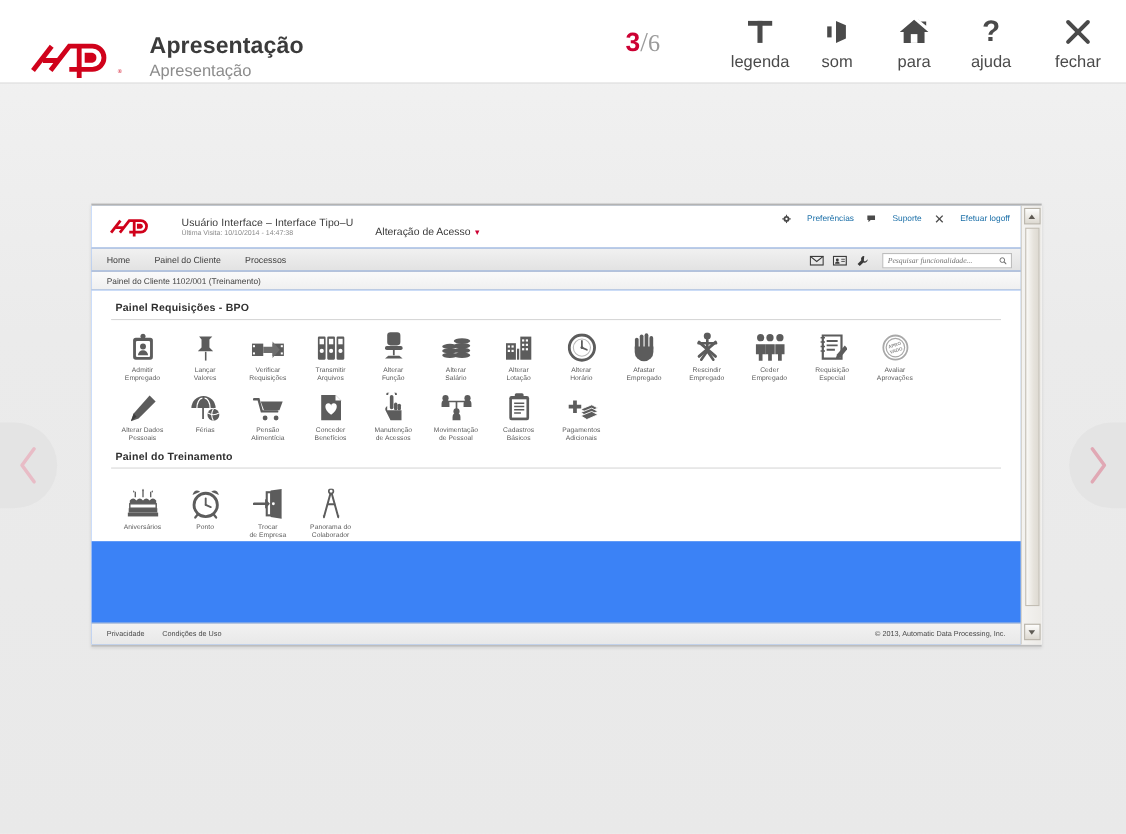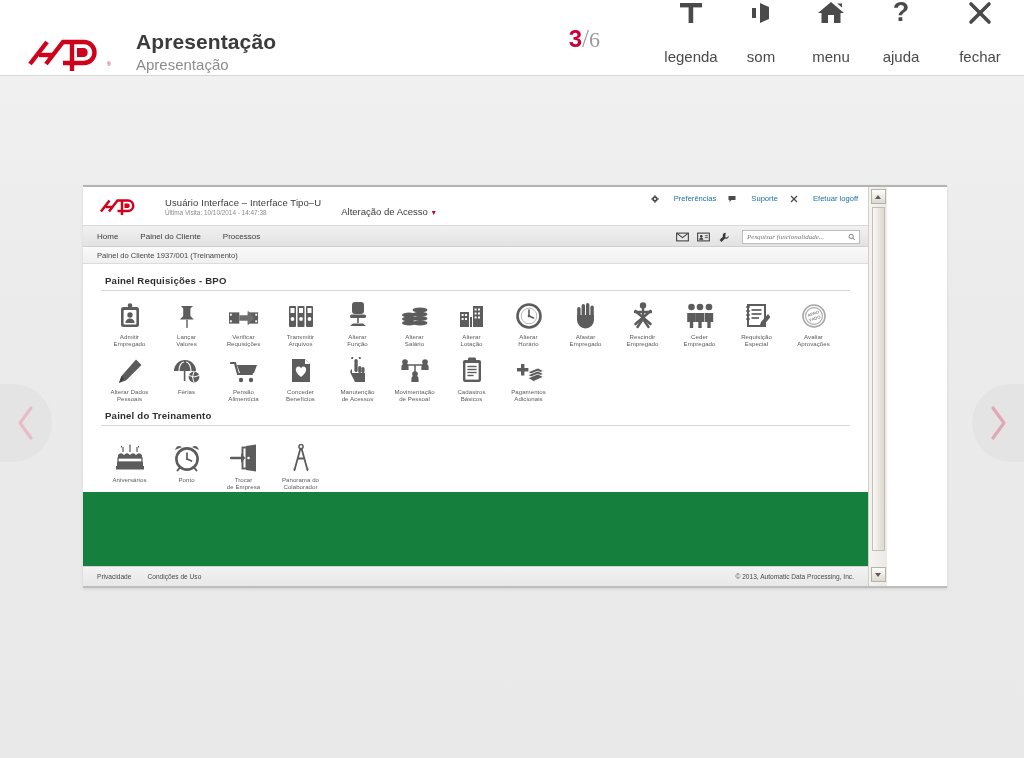--- a/index.html
+++ b/index.html
@@ -42,21 +42,21 @@
   }
   .slide-counter .cur { color: #cc0033; font-weight: bold; font-family: "Liberation Sans", sans-serif; font-size:24px; }
   .slide-counter .tot { font-size: 22px; }
 
   .tool {
     width: 70px; display: flex; flex-direction: column;
     align-items: center; justify-content: flex-end;
     cursor: pointer; margin-bottom: 4px;
   }
   .tool .glyph { height: 38px; display: flex; align-items: center; justify-content: center; color:#4a4a4a; }
-  .tool .lbl { font-size: 15px; color: #4a4a4a; margin-top: 16px; }
+  .tool .lbl { font-size: 15px; color: #4a4a4a; margin-top: 0; }
   .tool.wide { width: 88px; }
 
   
   .navarrow {
     position: absolute; top: 384px; width: 52px; height: 78px;
     background: #e4e4e4; display: flex; align-items: center;
     cursor: pointer;
   }
   .navarrow.left { left: 0; border-radius: 0 40px 40px 0; justify-content: center; }
   .navarrow.right { right: 0; border-radius: 40px 0 0 40px; justify-content: center; }
@@ -74,21 +74,21 @@
   .shot {
     position: absolute; left: 83px; top: 185px;
     width: 864px; height: 403px;
     background: #ffffff;
     border-top: 2px solid #b3b3b3;
     border-bottom: 2px solid #bdbdbd;
     box-shadow: 0 1px 3px rgba(0,0,0,.10);
     overflow: hidden;
     display: flex;
   }
-  .shot-body { width: 785px; height: 100%; position: relative; background:#15803d; }
+  .shot-body { width: 845px; height: 100%; position: relative; background:#3b82f6; }
 
   
   .shot-scroll {
     width: 19px; height: 100%;
     background: linear-gradient(90deg,#f4f3f1,#eceae6);
     border-left: 1px solid #d2cfc8;
     display: flex; flex-direction: column; align-items: center;
     position: relative;
   }
   .sb-btn {
@@ -229,21 +229,21 @@
       </div>
 
       <div class="tool">
         <span class="glyph">
           <svg width="32" height="30" viewBox="0 0 32 30">
             <path d="M16 4 L29 15 L25.5 15 L25.5 25 L6.5 25 L6.5 15 L3 15 Z" fill="#4a4a4a"></path>
             <rect x="13" y="17" width="6" height="8" fill="#ffffff"></rect>
             <path d="M19 3 L27 9.5 L27 5.5 L22 5.5 Z" fill="#4a4a4a"></path>
           </svg>
         </span>
-        <span class="lbl">menu</span>
+        <span class="lbl">para</span>
       </div>
 
       <div class="tool">
         <span class="glyph">
           <svg width="30" height="30" viewBox="0 0 30 30">
             <text x="15" y="23" text-anchor="middle" font-size="27" font-weight="bold" fill="#4a4a4a" font-family="Liberation Sans, sans-serif">?</text>
           </svg>
         </span>
         <span class="lbl">ajuda</span>
       </div>
@@ -367,21 +367,21 @@
             <input type="text" placeholder="Pesquisar funcionalidade..." style="">
             <svg width="8" height="8" viewBox="0 0 14 14">
               <circle cx="6" cy="6" r="4" fill="none" stroke="#6a6a6a" stroke-width="1.6"></circle>
               <line x1="9" y1="9" x2="13" y2="13" stroke="#6a6a6a" stroke-width="1.8"></line>
             </svg>
           </div>
         </div>
       </div>
 
       <div class="crumb">
-        <span>Painel do Cliente 1937/001 (Treinamento)</span>
+        <span>Painel do Cliente 1102/001 (Treinamento)</span>
       </div>
 
       <div class="content">
 
         <div class="sec-title">Painel Requisições - BPO</div>
         <div class="sec-rule"></div>
 
         <div class="icon-row">
 
           <div class="icell">

